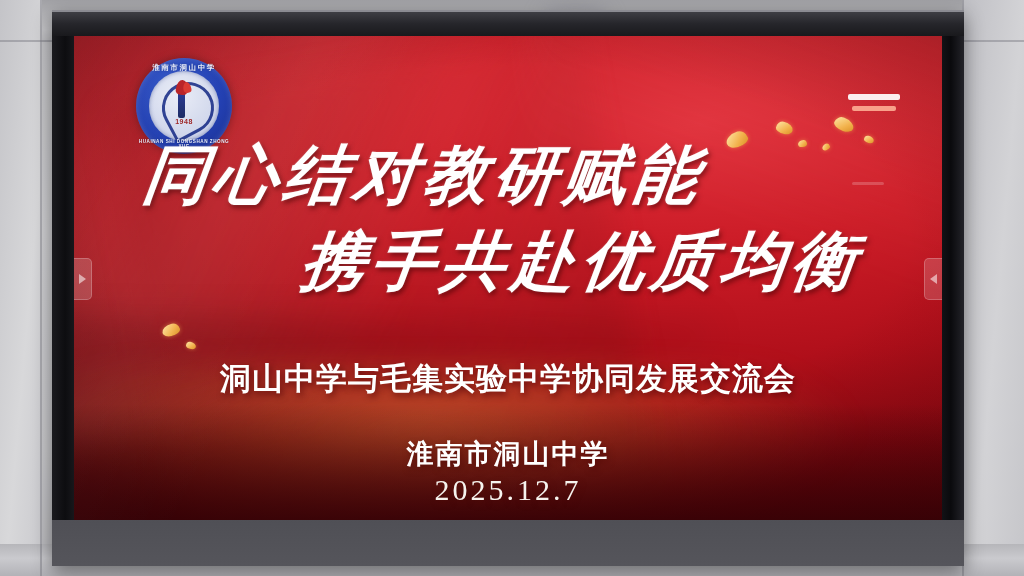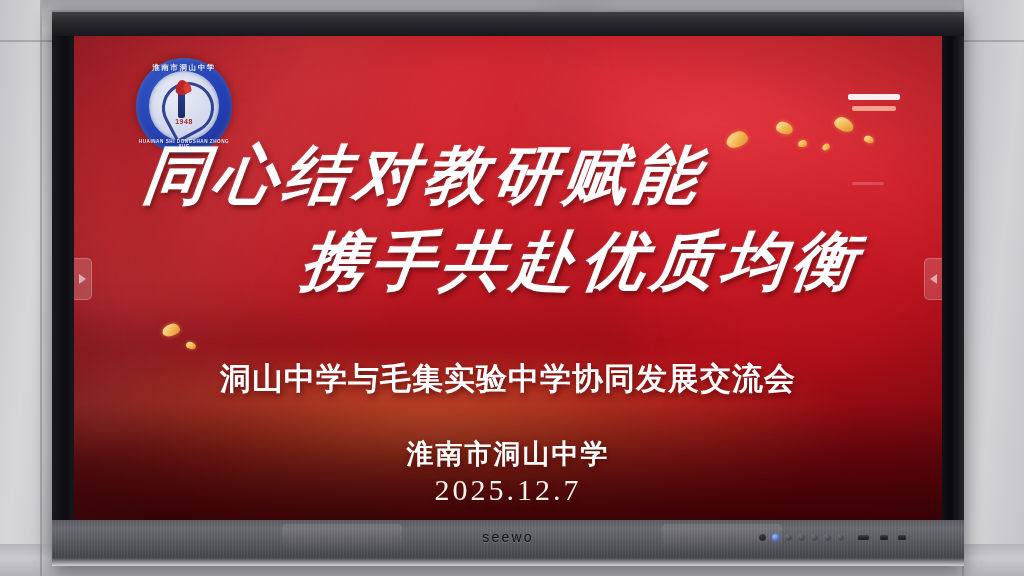--- a/index.html
+++ b/index.html
@@ -450,35 +450,14 @@
       <div class="side-handle left">
         <span class="tri r"></span>
       </div>
       <div class="side-handle right">
         <span class="tri l"></span>
       </div>
 
       <div class="screen-sheen"></div>
     </div>
 
-    <div class="bezel-bottom">
-      <div class="brush"></div>
-      <div class="brush-gloss" style="left:230px; width:120px;"></div>
-      <div class="brush-gloss" style="left:610px; width:120px;"></div>
-
-      <div class="seewo-logo">seewo</div>
-
-      <div class="btn-row">
-        <span class="hw-btn dark"></span>
-        <span class="hw-btn power"></span>
-        <span class="hw-btn"></span>
-        <span class="hw-btn"></span>
-        <span class="hw-btn"></span>
-        <span class="hw-btn"></span>
-        <span class="hw-btn"></span>
-        <span class="port usb" style="margin-left:8px;"></span>
-        <span class="port small" style="margin-left:5px;"></span>
-        <span class="port small" style="margin-left:4px;"></span>
-      </div>
-
-    </div>
   </div>
 </div>
 
 </body></html>

